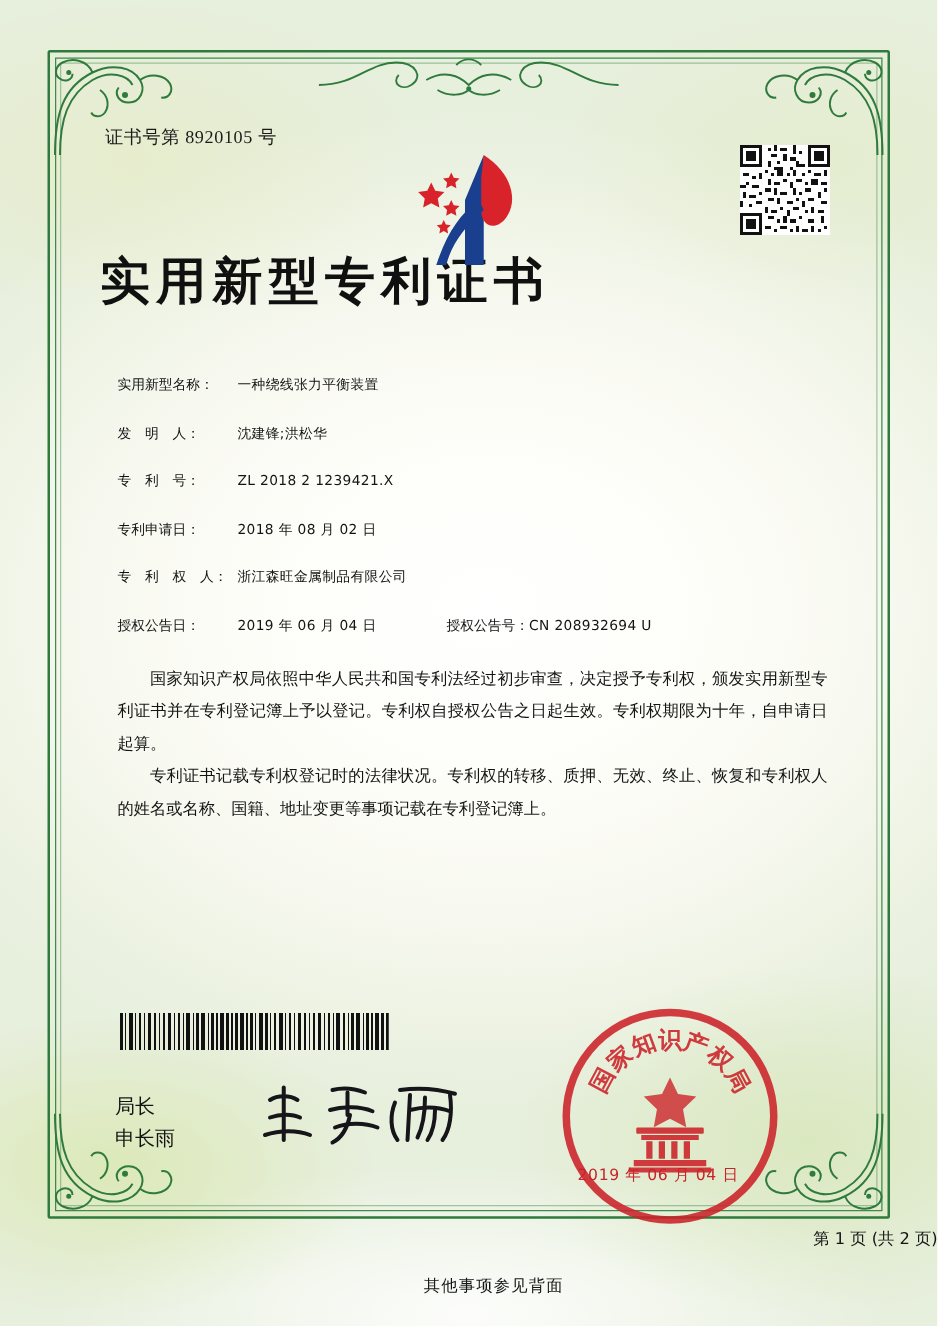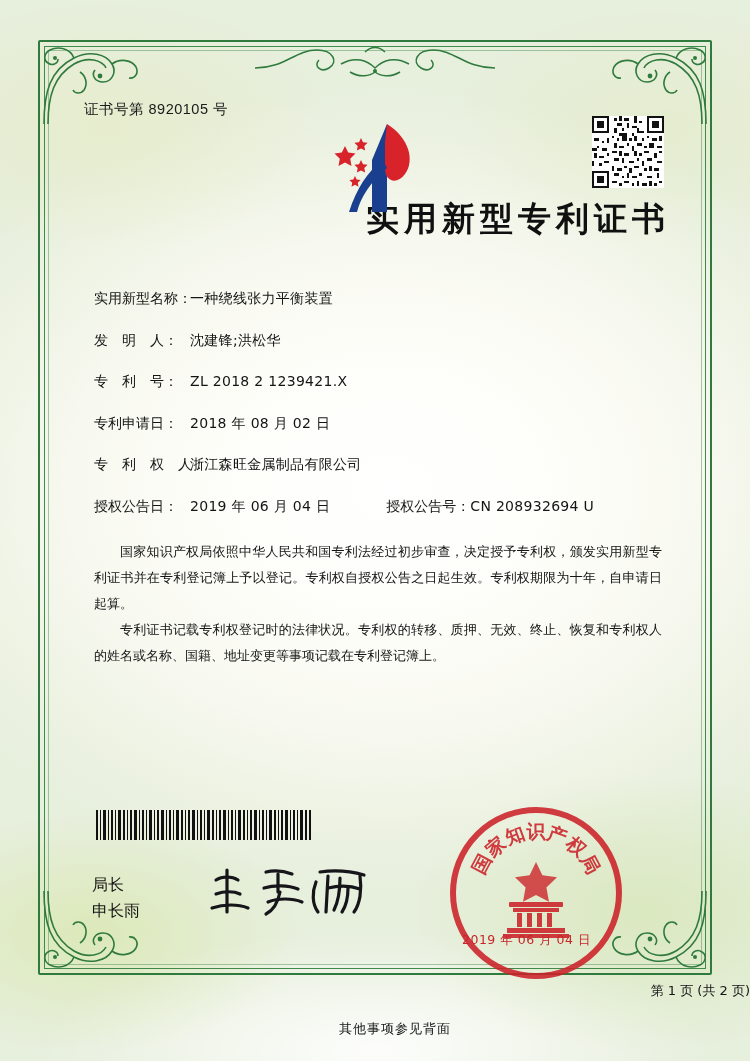--- a/index.html
+++ b/index.html
@@ -91,21 +91,21 @@
     left: 80px;
     top: 100px;
     width: 590px;
   }
 
   .cert-no {
     font-size: 14.5px;
     color: #1a1a1a;
     letter-spacing: 0.5px;
     margin-left: 4px;
-    font-family: Liberation Sans, sans-serif;
+    font-family: Liberation Serif, serif;
   }
 
   .emblem {
     position: absolute;
     left: 50%;
     top: 16px;
     transform: translateX(-50%);
     width: 132px;
     height: 104px;
   }
@@ -115,37 +115,37 @@
     position: absolute;
     right: 6px;
     top: 16px;
     width: 72px;
     height: 72px;
   }
   .qr svg { width: 100%; height: 100%; display: block; }
 
   .main-title {
     margin-top: 78px;
-    text-align: right;
-    font-size: 33px;
+    text-align: left;
+    font-size: 40px;
     font-weight: bold;
     letter-spacing: 5px;
     color: #101010;
     font-family: "DejaVu Sans", "Liberation Sans", sans-serif;
   }
 
   .fields {
     margin-top: 48px;
     padding-left: 14px;
   }
   .field-row {
     display: flex;
     align-items: baseline;
     margin-bottom: 23.5px;
-    font-size: 14px;
+    font-size: 11px;
     color: #141414;
   }
   .field-label {
     width: 96px;
     flex: 0 0 96px;
     letter-spacing: 0px;
     white-space: pre;
   }
   .field-value {
     flex: 1;

